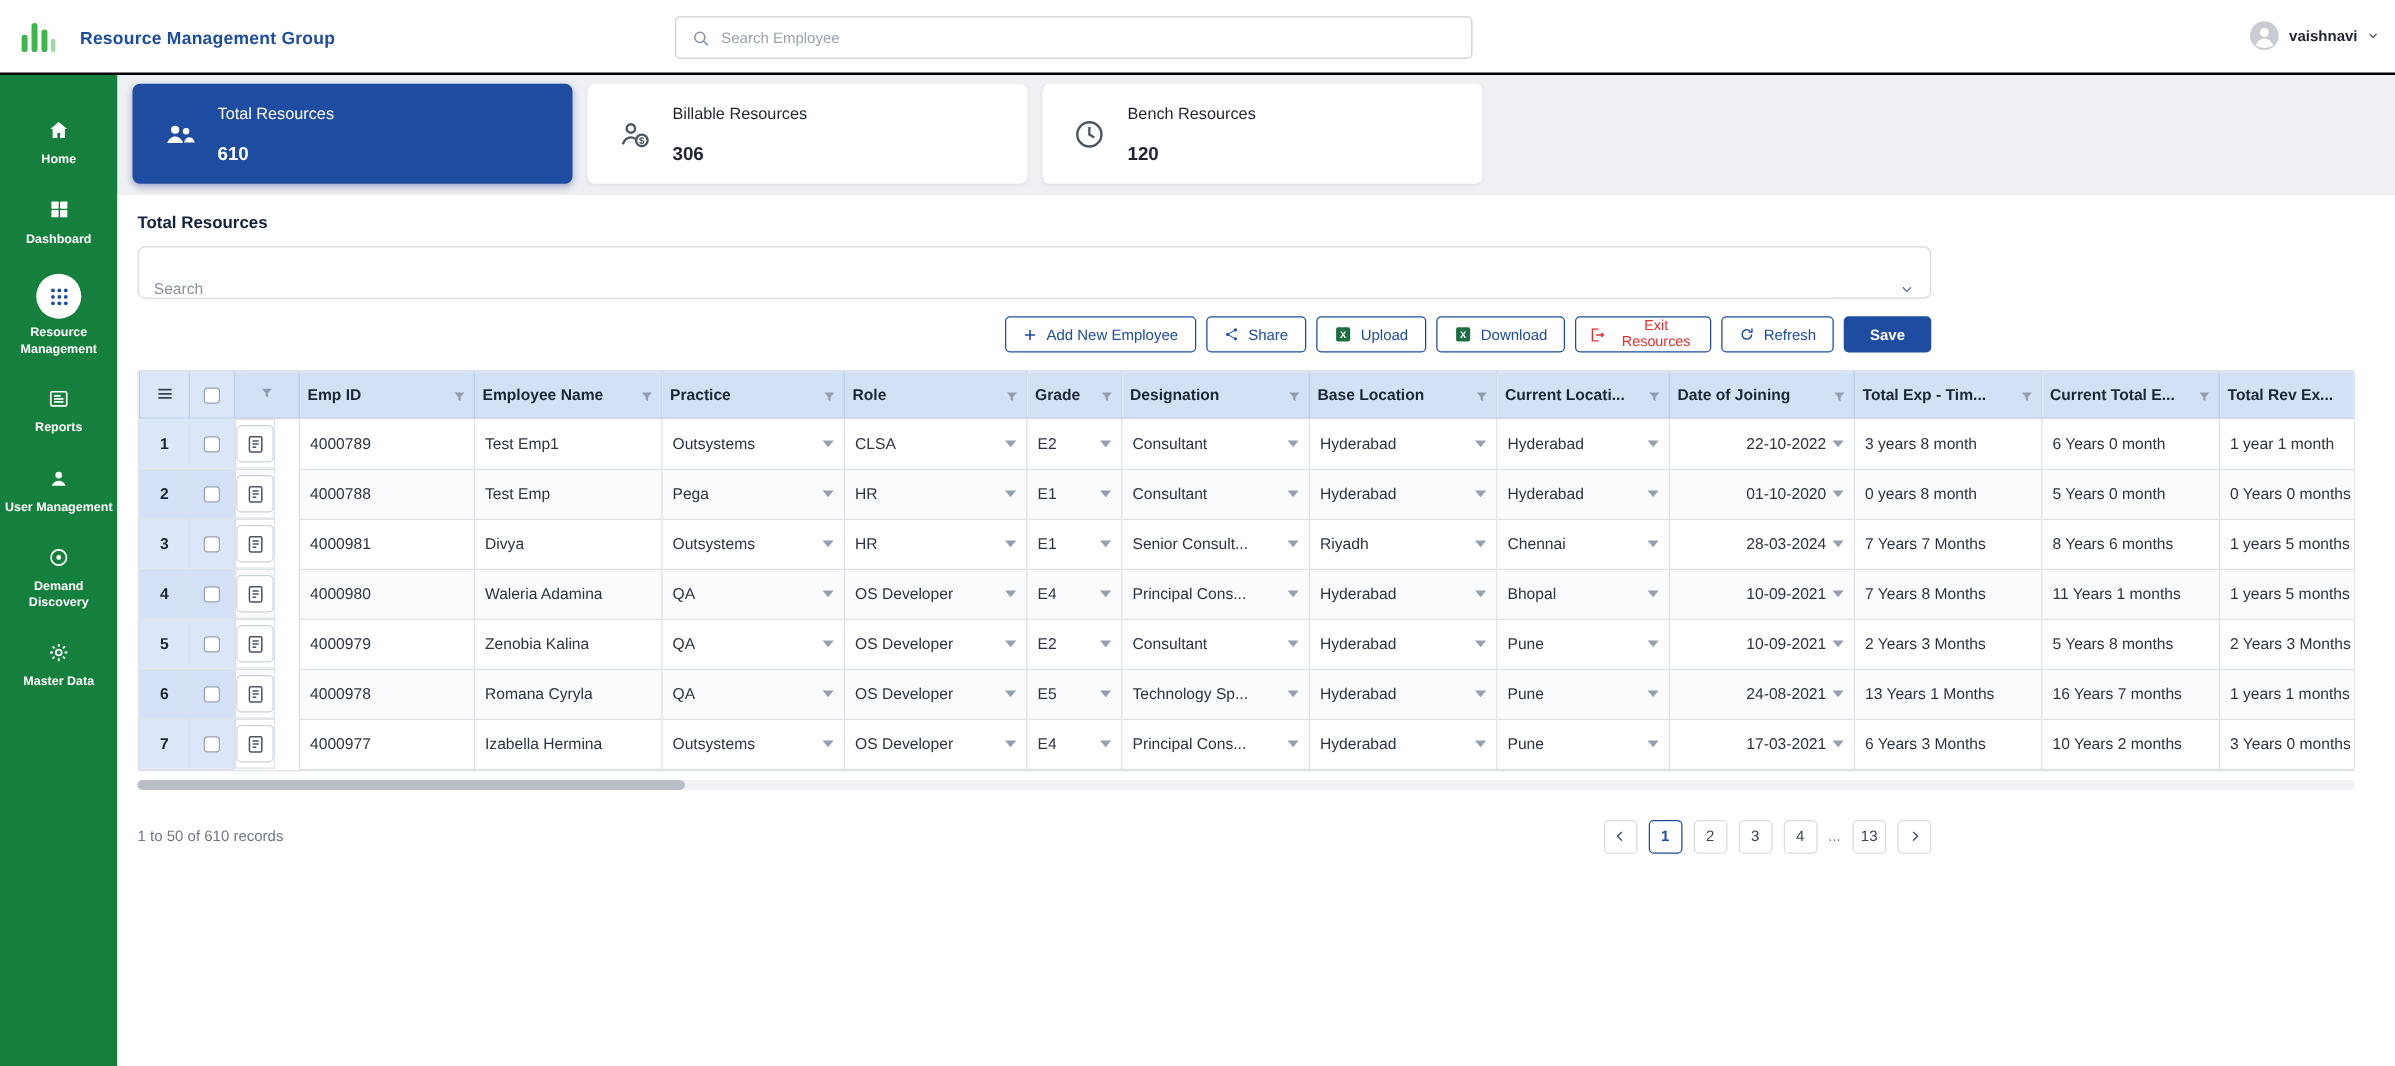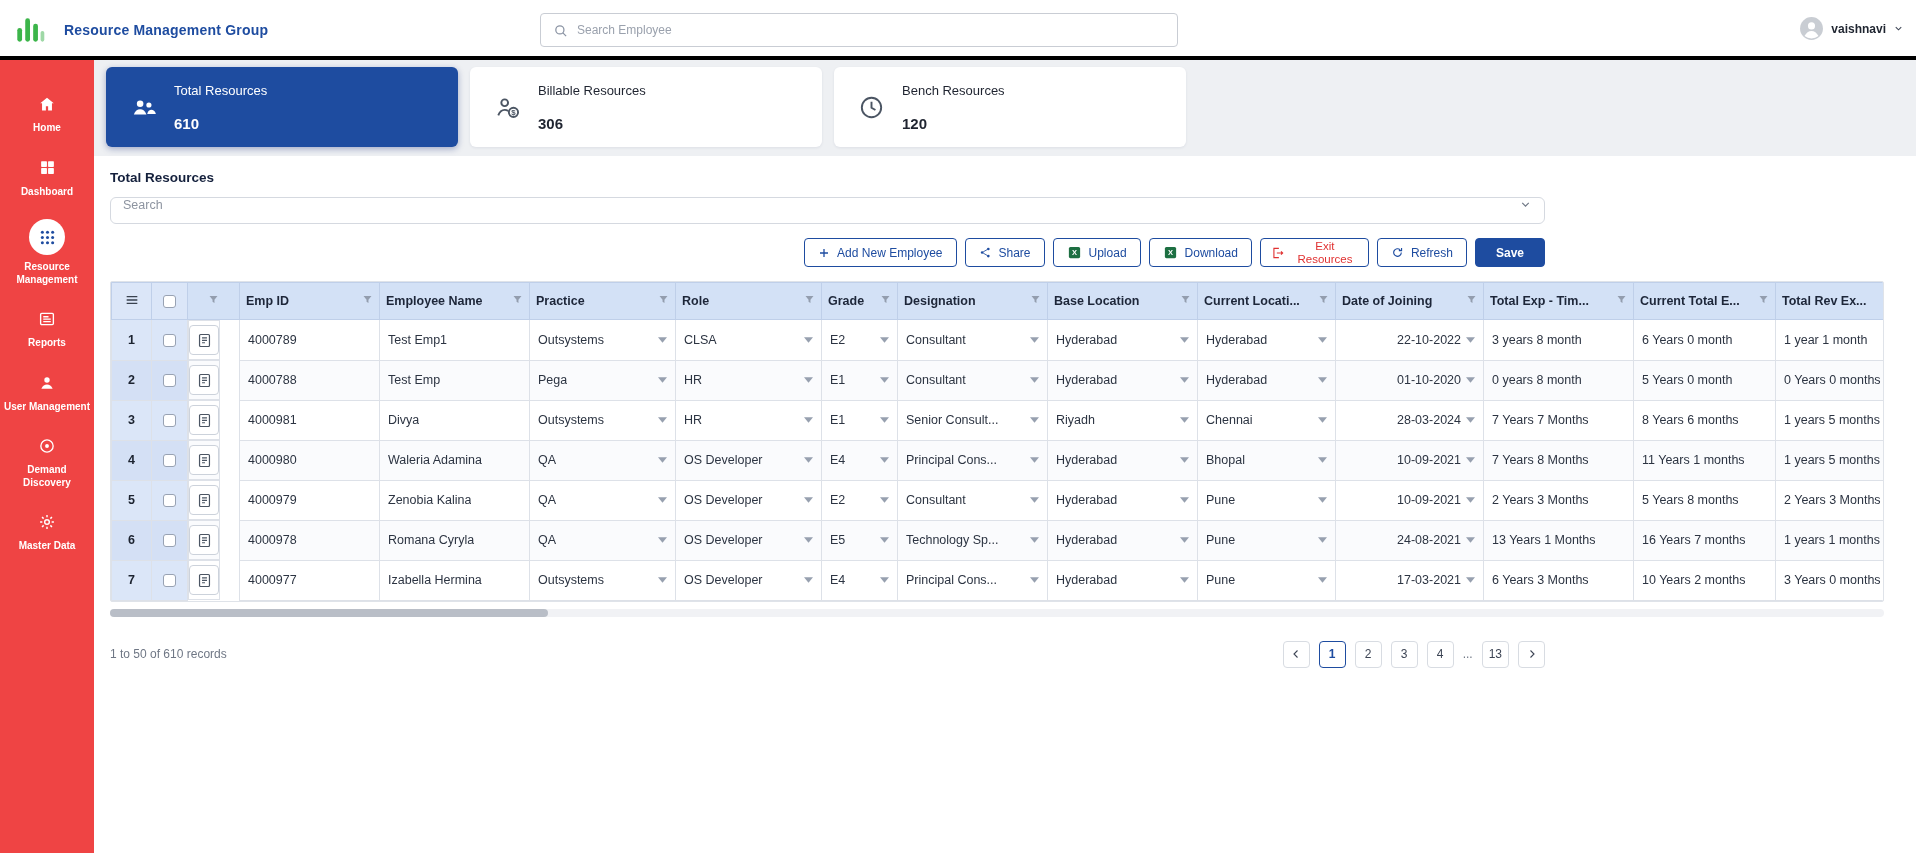--- a/index.html
+++ b/index.html
@@ -1,31 +1,31 @@
 <!DOCTYPE html>
 <html><head>
 <meta charset="utf-8">
 <style>
   *{box-sizing:border-box;margin:0;padding:0}
   html,body{width:1916px;height:853px;overflow:hidden}
   body{font-family:"Liberation Sans",sans-serif;background:#eef0f3;color:#232b3a;position:relative}
   .ic{display:inline-flex;align-items:center;justify-content:center;line-height:0}
 
   
-  .topbar{position:absolute;top:0;left:0;width:1916px;height:60px;background:#fff;border-bottom:4px solid #000000;z-index:20}
+  .topbar{position:absolute;top:0;left:0;width:1916px;height:60px;background:#fff;border-bottom:2px solid #000000;z-index:20}
   .brand{position:absolute;left:12px;top:12px;display:flex;align-items:center;gap:16px}
   .brand-title{color:#1e4ca0;font-weight:bold;font-size:14px;letter-spacing:.2px}
   .topsearch{position:absolute;left:540px;top:13px;width:638px;height:34px;border:1px solid #c9cdd4;border-radius:4px;background:#fff;display:flex;align-items:center;gap:9px;padding:0 12px}
   .topsearch input{border:none;outline:none;font-size:12px;width:100%;color:#333;font-family:inherit;background:transparent}
   .topsearch input::placeholder{color:#9aa1ad}
   .userchip{position:absolute;right:12px;top:16px;display:flex;align-items:center;gap:7px;cursor:pointer}
   .user-name{font-size:12px;font-weight:bold;color:#1f2530}
 
   
-  .sidebar{position:absolute;top:60px;left:0;width:94px;height:793px;background:#ef4444;display:flex;flex-direction:column;align-items:center;padding-top:32px;gap:21px}
+  .sidebar{position:absolute;top:60px;left:0;width:94px;height:793px;background:#15803d;display:flex;flex-direction:column;align-items:center;padding-top:32px;gap:21px}
   .side-item{display:flex;flex-direction:column;align-items:center;gap:6px;color:#fff;width:88px;cursor:pointer}
   .side-item .ic{width:24px;height:24px;color:#fff}
   .side-item.active .ic{width:36px;height:36px;background:#fff;border-radius:50%;color:#1e4ca0}
   .side-label{font-size:10px;font-weight:600;text-align:center;line-height:1.25;color:#fff}
 
   
   .main{position:absolute;top:60px;left:94px;width:1822px;height:793px;background:#eef0f3}
   .cards{display:flex;gap:12px;padding:7px 0 9px 12px}
   .card{flex:0 0 352px;height:80px;background:#fff;border-radius:6px;display:flex;align-items:center;gap:16px;padding:0 22px;box-shadow:0 1px 3px rgba(20,40,80,.08);cursor:pointer;color:#1f2430}
   .card .card-ic{width:30px;height:30px;color:#4b5563}
@@ -34,38 +34,38 @@
   .card-label{font-size:13px}
   .card-value{font-size:15px;font-weight:bold;margin-top:17px}
 
   .panel{background:#fff;min-height:697px}
   .tabs{display:flex;gap:36px;padding:0 16px;border-bottom:1px solid #e4e7eb;background:#fff}
   .tab{padding:12px 2px 10px 2px;font-size:13px;color:#4a4f59;cursor:pointer;border-bottom:3px solid transparent}
   .tab.active{color:#14203c;font-weight:bold;border-bottom-color:#1e4ca0}
 
   .content{padding:12px 16px 0 16px}
   .section-title{font-size:13.5px;font-weight:bold;color:#14203c;margin:2px 0 12px 0}
-  .search-select{width:1435px;height:27px;border:1px solid #d5d9e0;border-radius:6px;background:#fff;display:flex;align-items:flex-start;justify-content:space-between;padding:0 12px;cursor:pointer}
+  .search-select{width:1435px;height:42px;border:1px solid #d5d9e0;border-radius:6px;background:#fff;display:flex;align-items:flex-end;justify-content:space-between;padding:0 12px;cursor:pointer}
   .search-select input{border:none;outline:none;font-size:12.5px;width:95%;color:#333;font-family:inherit}
   .search-select input::placeholder{color:#8d94a0}
 
   .actions{display:flex;justify-content:flex-end;gap:8px;width:1435px;margin-top:14px}
   .btn{height:29px;border-radius:4px;border:1px solid #1e4ca0;background:#fff;color:#1e4ca0;font-size:12px;font-family:inherit;display:flex;align-items:center;gap:7px;padding:12px 13px;cursor:pointer}
   .btn .btn-label{white-space:nowrap}
   .btn.outline-red{color:#e03131}
   .btn.solid-blue{background:#1e4ca0;color:#fff;font-weight:bold;padding:0 20px}
   [data-name="exit-resources-button"]{padding:0 10px}
   [data-name="exit-resources-button"] .btn-label{white-space:normal;width:66px;line-height:1.12;text-align:center;font-size:11.5px}
 
   
   .tablewrap{margin-top:14px;width:1774px;overflow:hidden;border:1px solid #dfe3e9;border-radius:2px}
   table{border-collapse:collapse;table-layout:fixed;width:1800px;font-size:12.5px;color:#2c3442;background:#fff}
   th,td{border:1px solid #dde1e8;overflow:hidden}
   thead th{background:#d3e1f6;border-color:#bfcfe9;height:37px;font-weight:bold;color:#1d2639;text-align:left;padding:0 6px}
-  .hflex{display:flex;align-items:flex-start;justify-content:space-between;gap:16px}
+  .hflex{display:flex;align-items:flex-end;justify-content:space-between;gap:16px}
   .hlabel{white-space:nowrap;overflow:hidden;font-size:12.5px}
   tbody td{height:40px;padding:0 8px}
   tbody tr.alt td{background:#fafbfd}
   td.util,th.util{text-align:center;padding:0}
   td.num,th.num-h{background:#dbe6f8!important}
   td.cb,th.cb-h{background:#dbe6f8!important}
   tbody tr.alt td.num,tbody tr.alt td.cb{background:#d4e0f5!important}
   td.num{font-weight:600;color:#1c2330}
   .checkbox{display:inline-block;width:13px;height:13px;border:1px solid #98a2b3;border-radius:3px;background:#fff;cursor:pointer;vertical-align:middle}
   .edit-btn{width:30px;height:30px;border:1px solid #ccd2db;border-radius:4px;background:#fff;cursor:pointer;display:inline-flex;align-items:center;justify-content:center}

